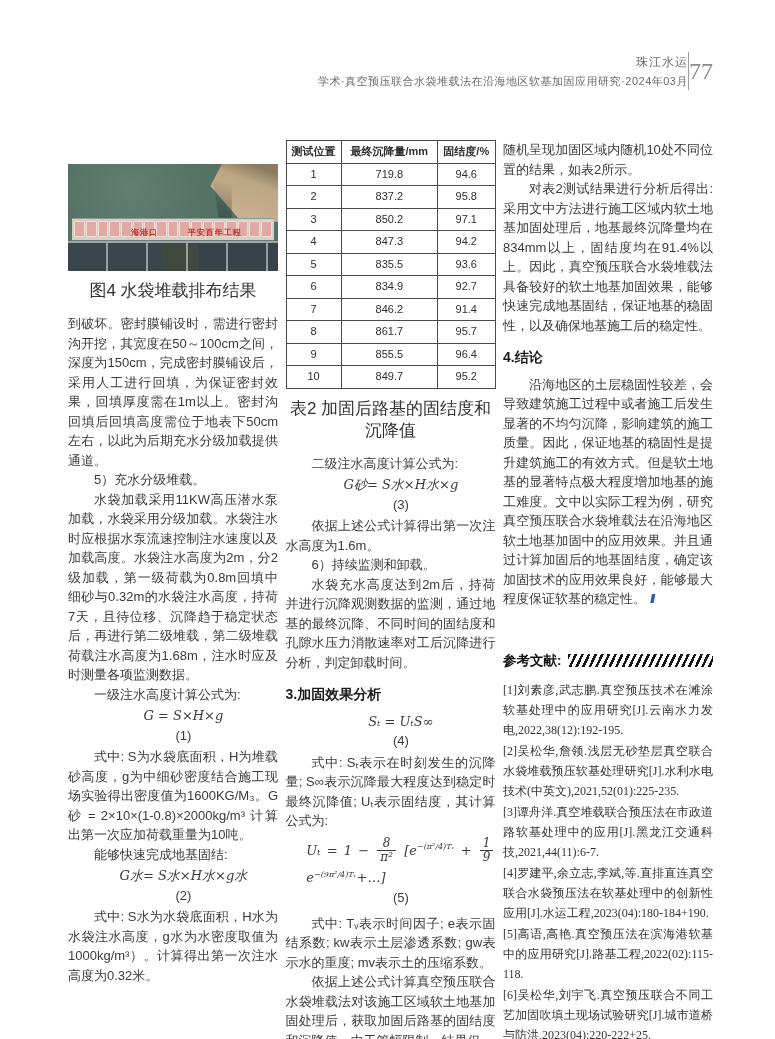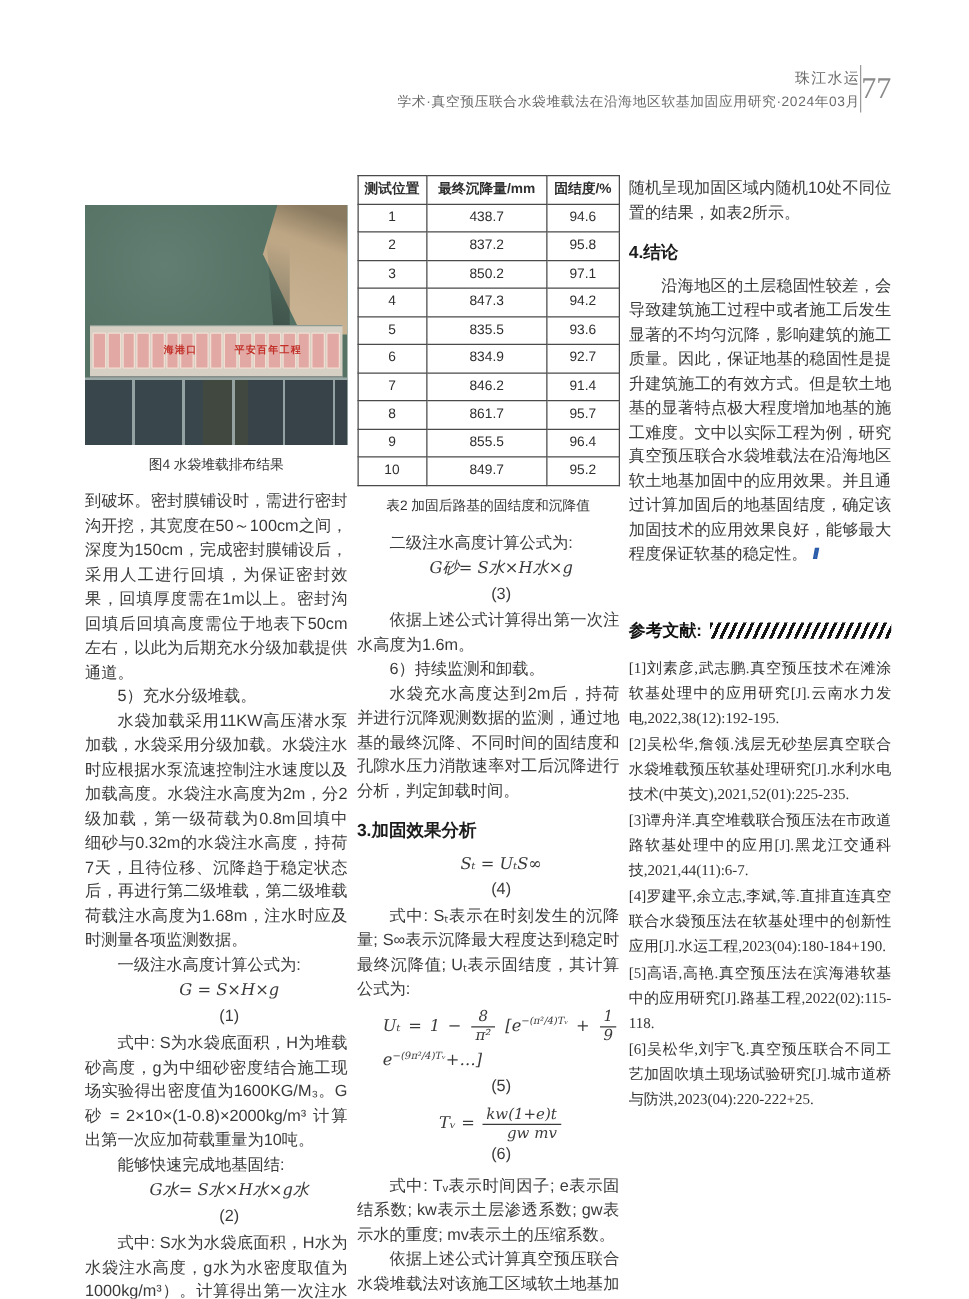--- a/index.html
+++ b/index.html
@@ -39,21 +39,21 @@
   }
   .eq-num { font-style:normal; font-family:"Liberation Sans", sans-serif; }
   .frac { display:inline-flex; flex-direction:column; text-align:center; vertical-align:middle; margin:0 2px; line-height:1.15; font-size:12px; }
   .frac .fn { border-bottom:1px solid #3a3a3a; padding:0 3px; }
   .frac .fd { padding:0 3px;text-align:right; }
   sup { font-size:8px; }
   .eq-tall { margin:6px 0; }
   
   .figure-block { margin-top:24px; }
   .photo {
-    position:relative; width:210px; height:192px; overflow:hidden;
+    position:relative; width:210px; height:107px; overflow:hidden;
     background:
       radial-gradient(circle at 30% 25%, rgba(255,255,255,0.08), transparent 45%),
       #557265;
   }
   .sand {
     position:absolute; top:0; right:0; width:46%; height:54%;
     background:linear-gradient(200deg,#8a7a60 0 10%, #bda684 30%, #c7b190 70%);
     clip-path:polygon(42% 0, 100% 0, 100% 100%, 62% 100%, 30% 38%);
   }
   .sand-edge {
@@ -77,21 +77,21 @@
   .bag-text.left { left:30%; }
   .bag-text.right { left:57%; }
   .bottom-water {
     position:absolute; left:0; right:0; top:72%; bottom:0;
     background:
       repeating-linear-gradient(90deg, transparent 0 38px, rgba(170,185,185,0.8) 38px 40px),
       linear-gradient(90deg,#39464b 0 45%, #41483f 45% 62%, #384349 62%);
     border-top:2px solid #9aa8a6;
   }
   .figure-caption, .table-caption {
-    text-align:center; font-size:11px; color:#333; margin-top:9px; line-height:1.3;
+    text-align:center; font-size:17px; color:#333; margin-top:9px; line-height:1.3;
   }
   
   .data-table { width:100%; border-collapse:collapse; font-size:11px; color:#2e2e2e; }
   .data-table th, .data-table td {
     border:1px solid #4a4a4a; text-align:center; padding:1px 0; height:16px;
     font-weight:normal;
   }
   .data-table th { font-weight:bold; }
   
   .end-mark { color:#2a5caa; font-family:Liberation Sans, sans-serif; font-weight:bold; font-style:italic; font-size:13px; letter-spacing:-2px; padding-left:4px; }
@@ -176,21 +176,21 @@
           <thead>
               <tr>
                 <th>测试位置</th>
                 <th>最终沉降量/mm</th>
                 <th>固结度/%</th>
               </tr>
             </thead>
           <tbody>
               <tr>
                 <td>1</td>
-                <td>438.7</td>
+                <td>719.8</td>
                 <td>94.6</td>
               </tr>
               <tr>
                 <td>2</td>
                 <td>837.2</td>
                 <td>95.8</td>
               </tr>
               <tr>
                 <td>3</td>
                 <td>850.2</td>
@@ -260,36 +260,27 @@
           <span>[</span><span>e</span><sup>−(π²/4)Tᵥ</sup>
           <span>+</span>
           <span class="frac">
               <span class="fn">1</span>
               <span class="fd">9</span>
             </span>
           <span>e</span><sup>−(9π²/4)Tᵥ</sup><span>+…]</span>
         </span>
         <span class="eq-num">(5)</span>
       </div>
-      <div class="eq eq-tall">
-        <span class="eq-body">
-          <span>Tᵥ =</span>
-          <span class="frac">
-              <span class="fn">kw(1+e)t</span>
-              <span class="fd">gw mv</span>
-            </span>
-        </span>
-        <span class="eq-num">(6)</span>
-      </div>
       <p class="para ind">式中: Tᵥ表示时间因子; e表示固结系数; kw表示土层渗透系数; gw表示水的重度; mv表示土的压缩系数。</p>
       <p class="para ind">依据上述公式计算真空预压联合水袋堆载法对该施工区域软土地基加固处理后，获取加固后路基的固结度和沉降值，由于篇幅限制，结果仅</p>
     </div>
 
     <div class="col">
       <p class="para">随机呈现加固区域内随机10处不同位置的结果，如表2所示。</p>
+      <p class="para ind">对表2测试结果进行分析后得出: 采用文中方法进行施工区域内软土地基加固处理后，地基最终沉降量均在834mm以上，固结度均在91.4%以上。因此，真空预压联合水袋堆载法具备较好的软土地基加固效果，能够快速完成地基固结，保证地基的稳固性，以及确保地基施工后的稳定性。</p>
       <h3 class="sec-h">4.结论</h3>
       <p class="para ind"><span>沿海地区的土层稳固性较差，会导致建筑施工过程中或者施工后发生显著的不均匀沉降，影响建筑的施工质量。因此，保证地基的稳固性是提升建筑施工的有效方式。但是软土地基的显著特点极大程度增加地基的施工难度。文中以实际工程为例，研究真空预压联合水袋堆载法在沿海地区软土地基加固中的应用效果。并且通过计算加固后的地基固结度，确定该加固技术的应用效果良好，能够最大程度保证软基的稳定性。</span><span class="end-mark">II</span></p>
 
       <div class="refs">
         <div class="refs-title-row">
           <span class="refs-title">参考文献:</span>
           <span class="hatch"></span>
         </div>
         <ul class="ref-list">
             <li>[1]刘素彦,武志鹏.真空预压技术在滩涂软基处理中的应用研究[J].云南水力发电,2022,38(12):192-195.</li>

